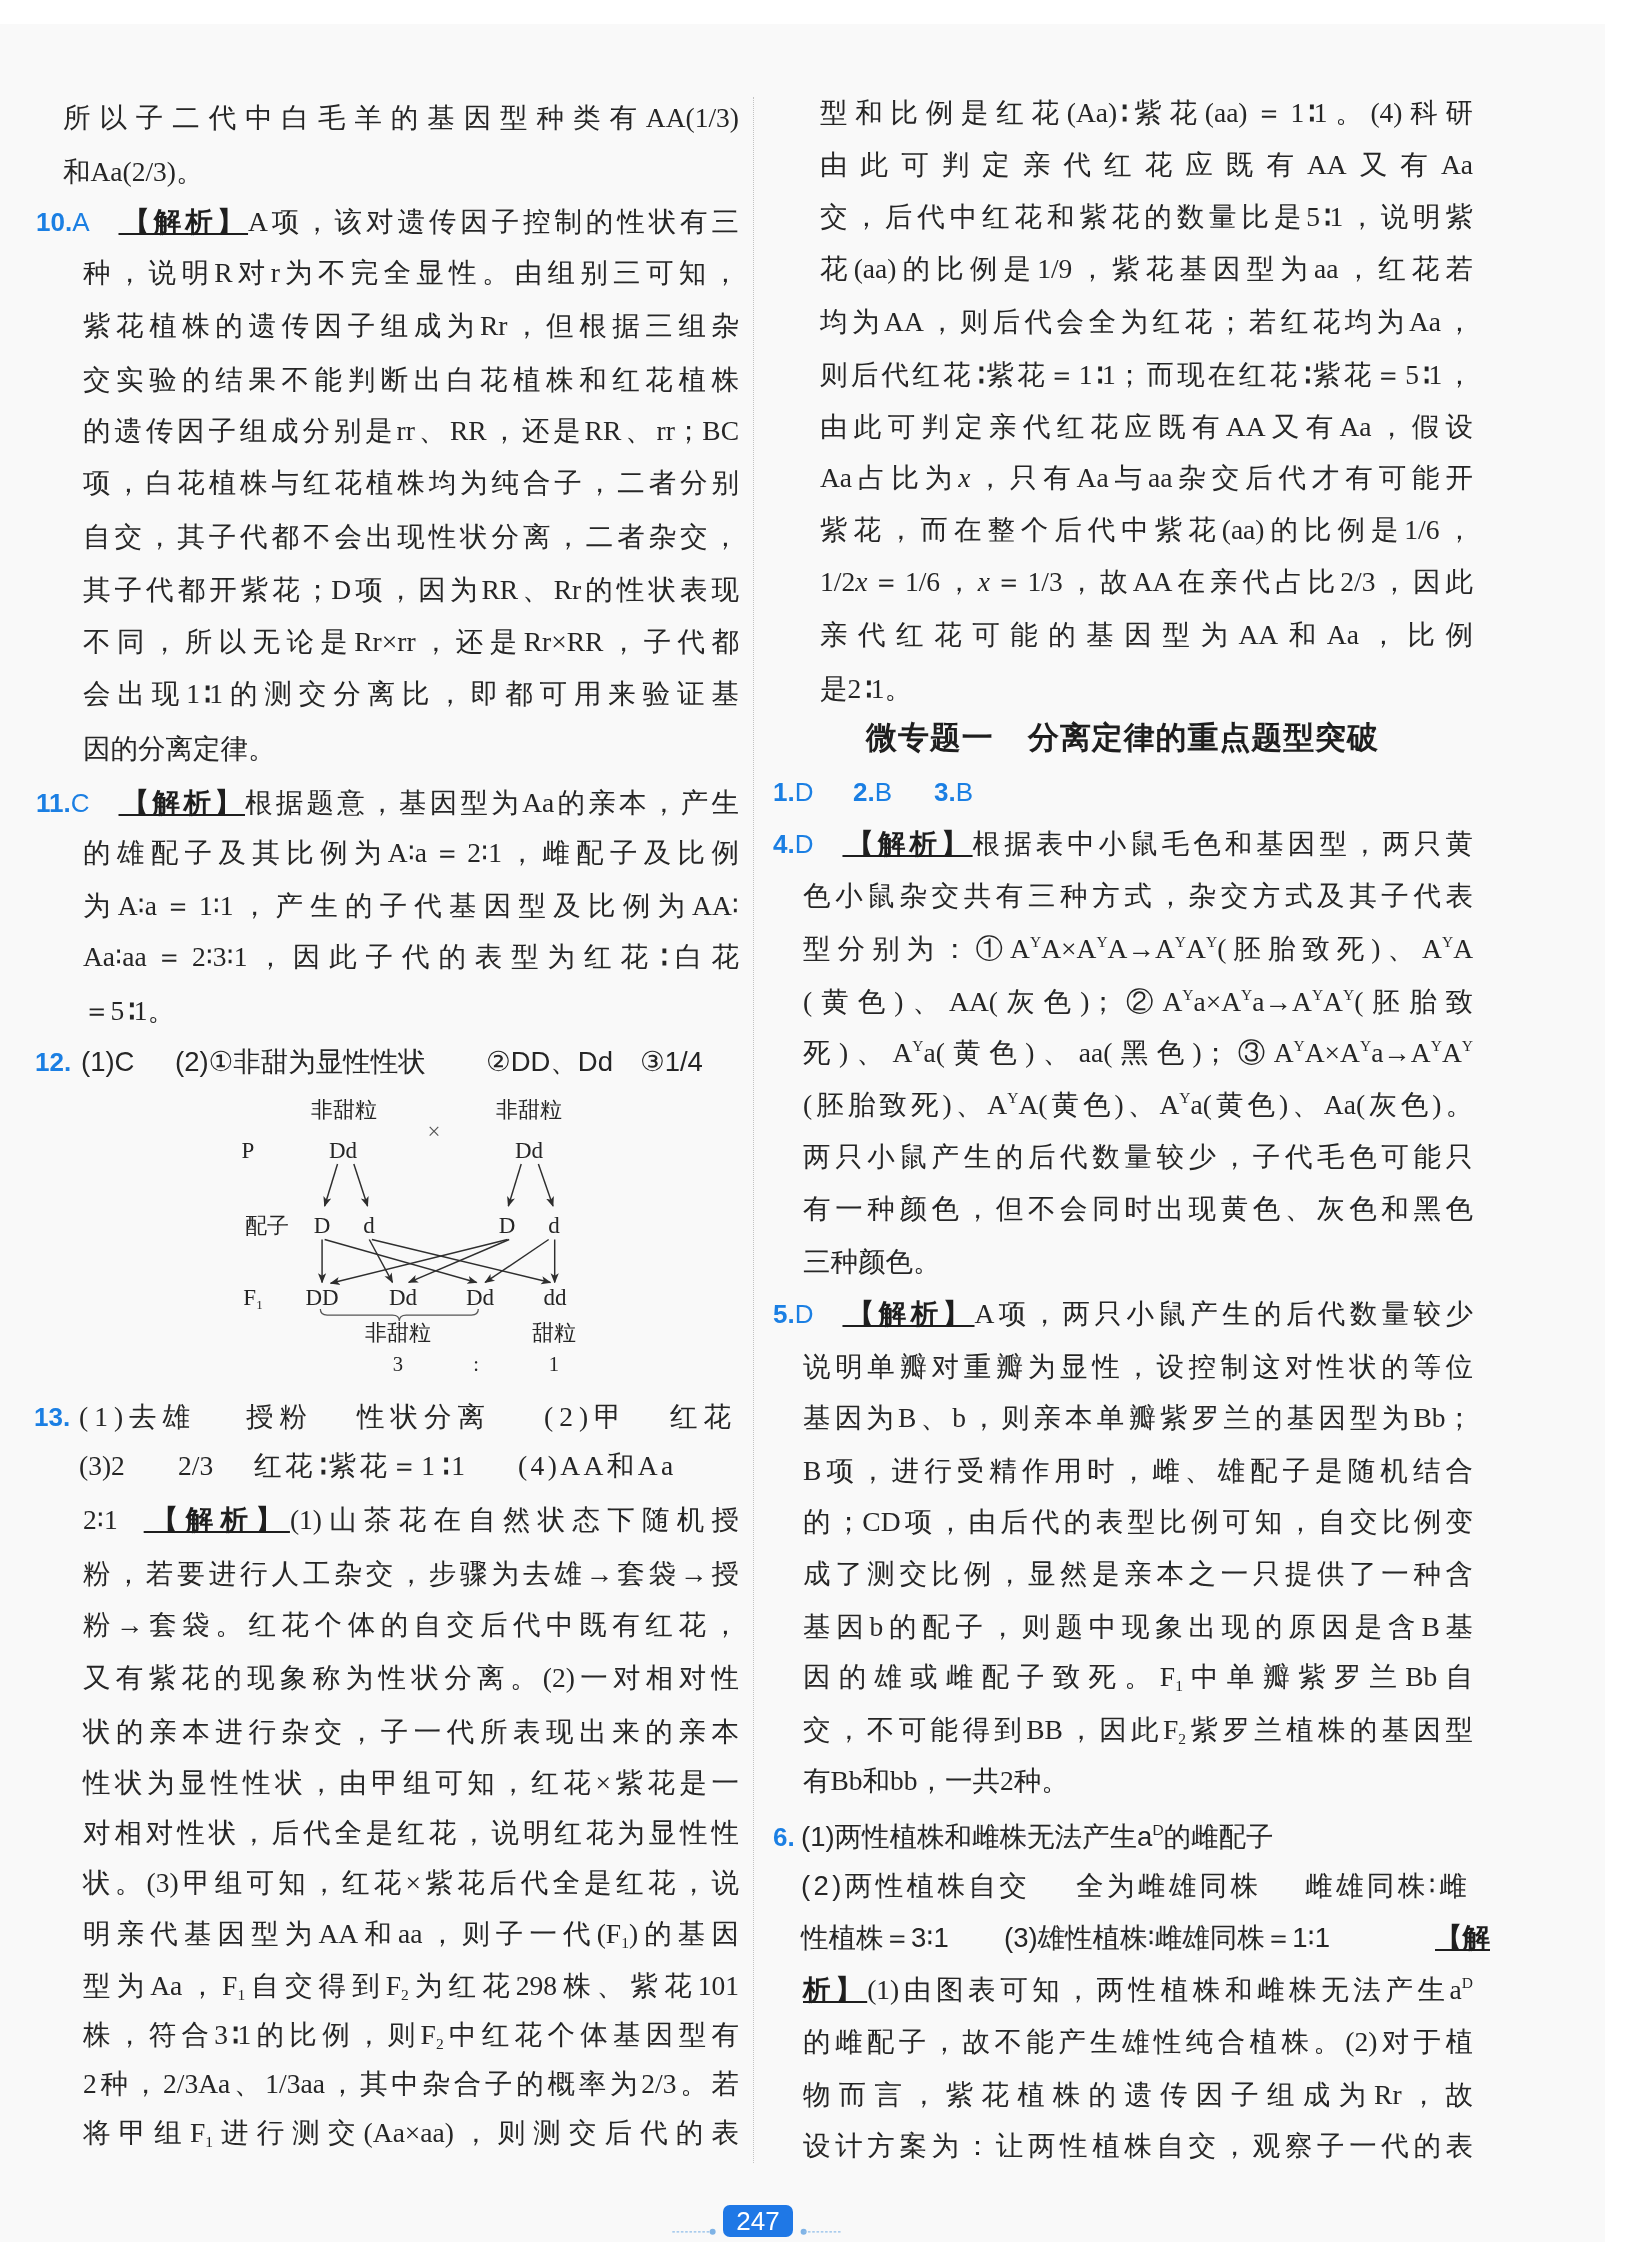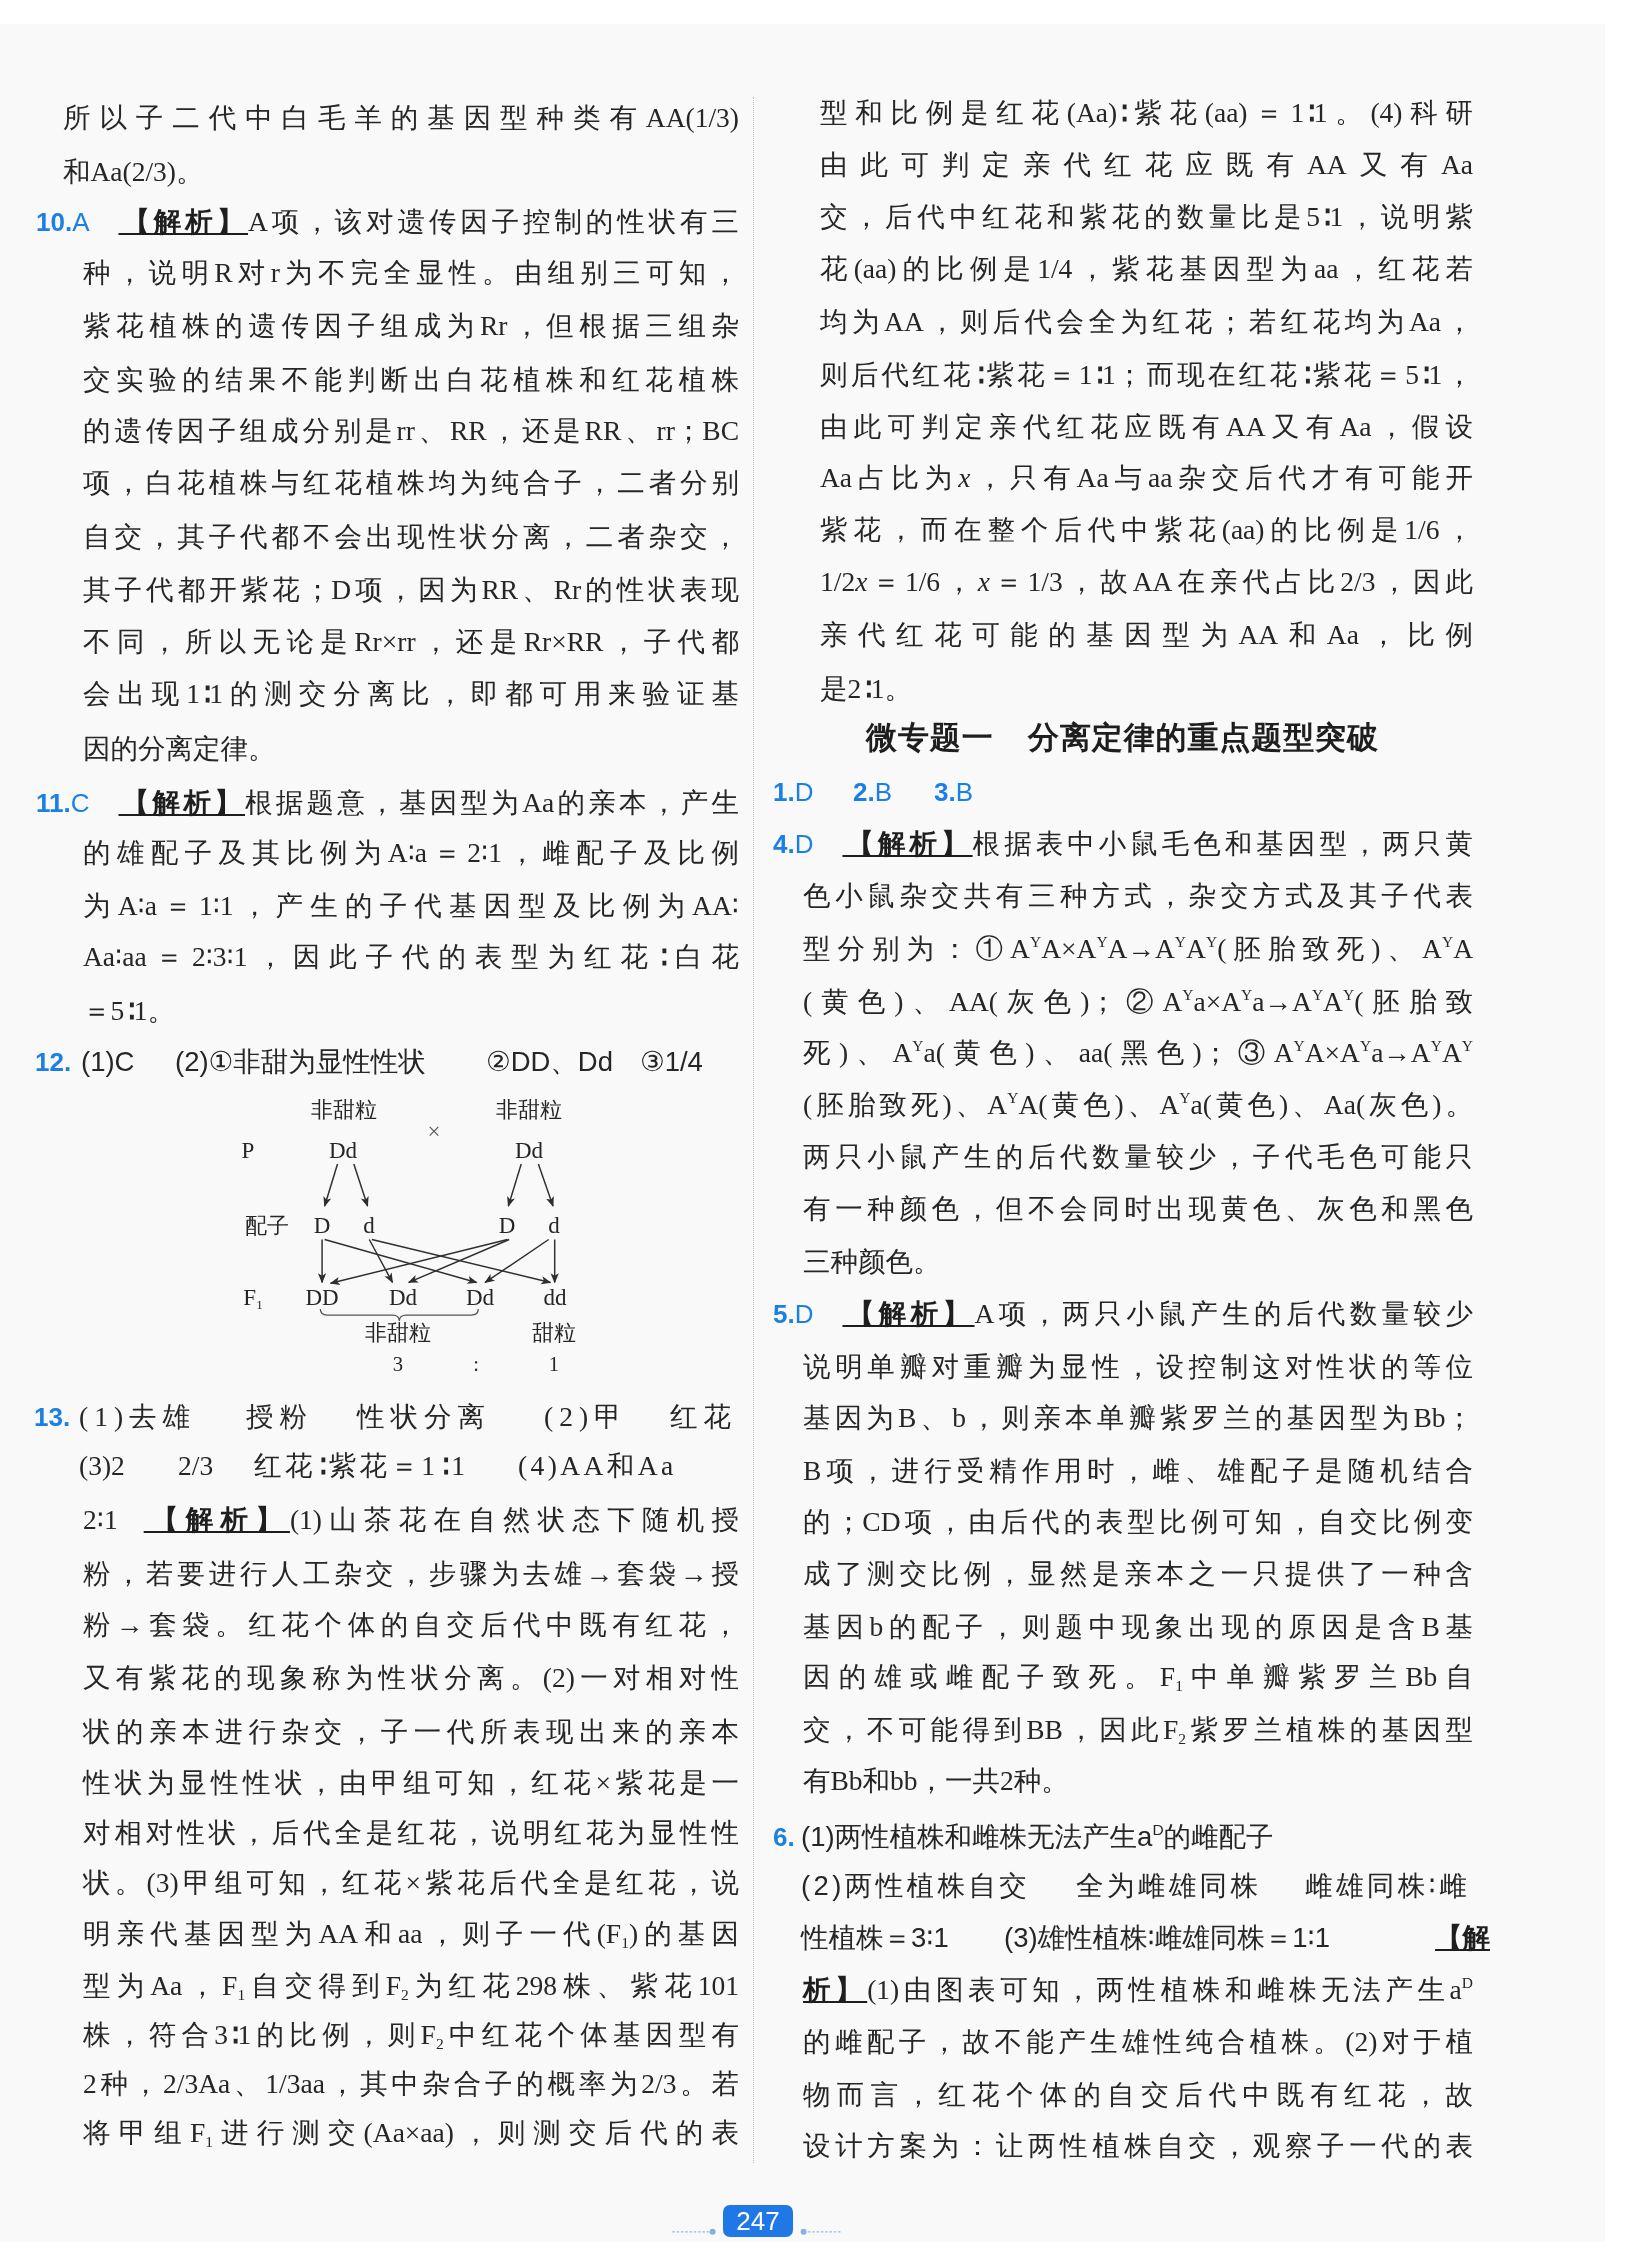--- a/index.html
+++ b/index.html
@@ -126,21 +126,21 @@
   <div class="ln j" style="top:1864px;left:83px;width:656px"><span>状。(3)甲组可知，红花×紫花后代全是红花，说</span></div>
   <div class="ln j" style="top:1915px;left:83px;width:656px"><span>明亲代基因型为AA和aa，则子一代(F</span><span class="sub">1</span><span>)的基因</span></div>
   <div class="ln j" style="top:1967px;left:83px;width:656px"><span>型为Aa，F</span><span class="sub">1</span><span>自交得到F</span><span class="sub">2</span><span>为红花298株、紫花101</span></div>
   <div class="ln j" style="top:2016px;left:83px;width:656px"><span>株，符合3∶1的比例，则F</span><span class="sub">2</span><span>中红花个体基因型有</span></div>
   <div class="ln j" style="top:2065px;left:83px;width:656px"><span>2种，2/3Aa、1/3aa，其中杂合子的概率为2/3。若</span></div>
   <div class="ln j" style="top:2114px;left:83px;width:656px"><span>将甲组F</span><span class="sub">1</span><span>进行测交(Aa×aa)，则测交后代的表</span></div>
 
   <div class="ln j" style="top:94px;left:820px;width:653px"><span>型和比例是红花(Aa)∶紫花(aa)＝1∶1。(4)科研</span></div>
   <div class="ln j" style="top:146px;left:820px;width:653px"><span>由此可判定亲代红花应既有AA又有Aa</span></div>
   <div class="ln j" style="top:198px;left:820px;width:653px"><span>交，后代中红花和紫花的数量比是5∶1，说明紫</span></div>
-  <div class="ln j" style="top:250px;left:820px;width:653px"><span>花(aa)的比例是1/4，紫花基因型为aa，红花若</span></div>
+  <div class="ln j" style="top:250px;left:820px;width:653px"><span>花(aa)的比例是1/9，紫花基因型为aa，红花若</span></div>
   <div class="ln j" style="top:303px;left:820px;width:653px"><span>均为AA，则后代会全为红花；若红花均为Aa，</span></div>
   <div class="ln j" style="top:356px;left:820px;width:653px"><span>则后代红花∶紫花＝1∶1；而现在红花∶紫花＝5∶1，</span></div>
   <div class="ln j" style="top:408px;left:820px;width:653px"><span>由此可判定亲代红花应既有AA又有Aa，假设</span></div>
   <div class="ln j" style="top:459px;left:820px;width:653px"><span>Aa占比为</span><span class="it">x</span><span>，只有Aa与aa杂交后代才有可能开</span></div>
   <div class="ln j" style="top:511px;left:820px;width:653px"><span>紫花，而在整个后代中紫花(aa)的比例是1/6，</span></div>
   <div class="ln j" style="top:563px;left:820px;width:653px"><span>1/2</span><span class="it">x</span><span>＝1/6，</span><span class="it">x</span><span>＝1/3，故AA在亲代占比2/3，因此</span></div>
   <div class="ln j" style="top:616px;left:820px;width:653px"><span>亲代红花可能的基因型为AA和Aa，比例</span></div>
   <div class="ln" style="top:670px;left:820px"><span>是2∶1。</span></div>
 
   <div class="heading" style="left:866px">微专题一</div>
@@ -180,21 +180,21 @@
     <span class="ls4" style="left:1076px">全为雌雄同株</span>
     <span class="ls4" style="left:1305px">雌雄同株∶雌</span>
   </div>
   <div class="ln abs hei" style="top:1919px;left:0">
     <span style="left:801px">性植株＝3∶1</span>
     <span style="left:1004px">(3)雄性植株∶雌雄同株＝1∶1</span>
     <span class="tag" style="left:1435px;font-family:'Liberation Serif','DejaVu Serif',serif">【解</span>
   </div>
   <div class="ln j" style="top:1971px;left:803px;width:670px"><span class="tag">析】</span><span>(1)由图表可知，两性植株和雌株无法产生a</span><span class="sup">D</span></div>
   <div class="ln j" style="top:2023px;left:803px;width:670px"><span>的雌配子，故不能产生雄性纯合植株。(2)对于植</span></div>
-  <div class="ln j" style="top:2076px;left:803px;width:670px"><span>物而言，红花个体的自交后代中既有红花，故</span></div>
+  <div class="ln j" style="top:2076px;left:803px;width:670px"><span>物而言，紫花植株的遗传因子组成为Rr，故</span></div>
   <div class="ln j" style="top:2127px;left:803px;width:670px"><span>设计方案为：让两性植株自交，观察子一代的表</span></div>
 
   <div class="pagenum">247</div>
 
   <svg class="overlay" width="1627" height="2261" viewBox="0 0 1895 2634">
     <defs>
       <marker id="ah" viewBox="0 0 10 10" refX="9" refY="5" markerWidth="7" markerHeight="7" orient="auto">
         <path d="M0,1 L10,5 L0,9 L2.5,5 Z" fill="#2e2e2e"></path>
       </marker>
     </defs>

